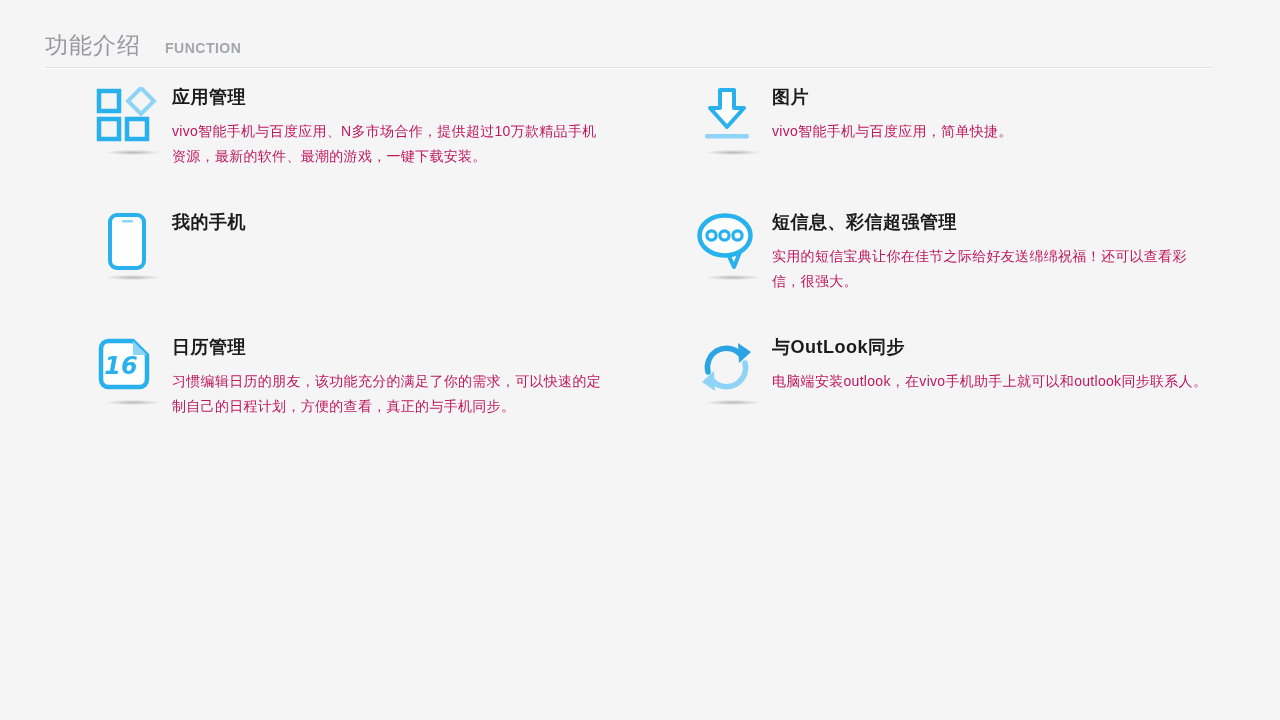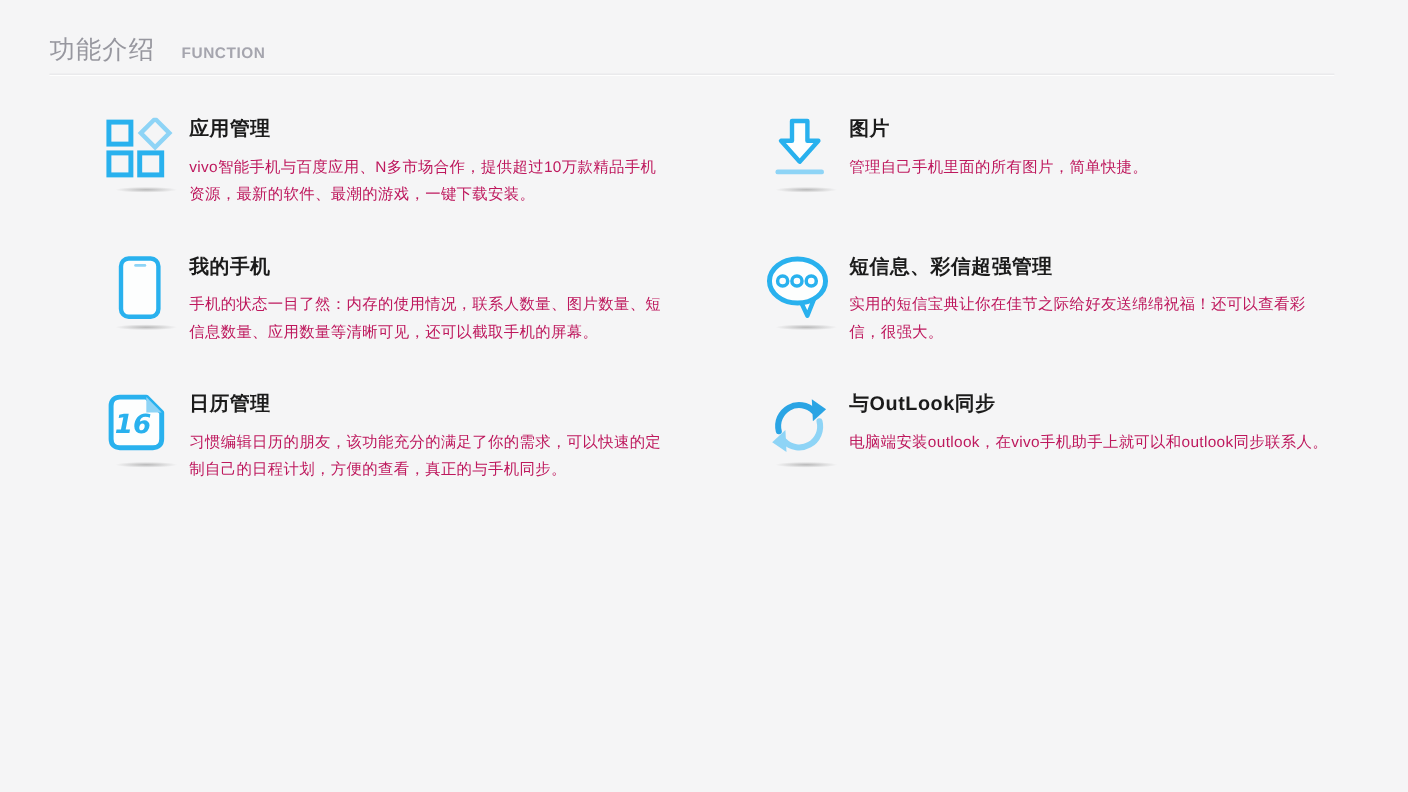--- a/index.html
+++ b/index.html
@@ -14,21 +14,21 @@
     position:absolute;left:45px;top:30px;
     display:flex;align-items:baseline;gap:24px;
   }
   .h-cn{font-size:23px;color:#97979f;letter-spacing:1px;}
   .h-en{font-size:14px;color:#a5a5ae;font-weight:bold;letter-spacing:.5px;}
   .divider{
     position:absolute;left:45px;top:67px;width:1168px;height:0;
     border-top:1px solid #e2e2e4;border-bottom:1px solid #ffffff;
   }
   .columns{
-    position:absolute;left:95px;top:104px;
+    position:absolute;left:95px;top:84px;
     display:flex;
   }
   .col{display:flex;flex-direction:column;width:515px;}
   .col.left{margin-right:85px;}
   .feature{display:flex;height:125px;}
   .icon-box{
     width:77px;flex:0 0 77px;
     display:flex;flex-direction:column;align-items:flex-start;
     padding-top:3px;
   }
@@ -80,21 +80,20 @@
       <span class="icon">
               <svg width="64" height="60" viewBox="0 0 64 60">
     <rect x="15" y="3" width="34" height="53" rx="7" fill="#fdfefe" stroke="#29b1ee" stroke-width="4"></rect>
     <rect x="27" y="8" width="11" height="2.6" rx="1.3" fill="#8ed4f6"></rect>
   </svg>
             </span>
       <span class="icon-shadow"></span>
     </div>
     <div class="text">
       <div class="f-title">我的手机</div>
-      <div class="f-desc">手机的状态一目了然：内存的使用情况，联系人数量、图片数量、短信息数量、应用数量等清晰可见，还可以截取手机的屏幕。</div>
     </div>
   </div>
         <div class="feature">
     <div class="icon-box">
       <span class="icon">
               <svg width="64" height="60" viewBox="0 0 64 60">
     <path d="M14 4 H38 L52 18 V42 C52 47 49 50 44 50 H14 C9 50 6 47 6 42 V12 C6 7 9 4 14 4 Z" fill="#fdfefe" stroke="#29b1ee" stroke-width="4.5" stroke-linejoin="round"></path>
     <polygon points="38,4 52,18 38,18" fill="#8ed4f6"></polygon>
     <text x="26" y="37" text-anchor="middle" font-size="24" font-weight="bold" font-family="'DejaVu Sans',sans-serif" fill="#29b1ee">16</text>
   </svg>
@@ -113,21 +112,21 @@
       <span class="icon">
               <svg width="64" height="60" viewBox="0 0 64 60">
     <path d="M25 3 H39 V21 H49 L32 40 L15 21 H25 Z" fill="#fdfefe" stroke="#29b1ee" stroke-width="4" stroke-linejoin="round"></path>
     <rect x="10" y="47" width="44" height="4.5" rx="2" fill="#8ed4f6"></rect>
   </svg>
             </span>
       <span class="icon-shadow"></span>
     </div>
     <div class="text">
       <div class="f-title">图片</div>
-      <div class="f-desc">管理自己手机里面的所有图片，简单快捷。</div>
+      <div class="f-desc">vivo智能手机与百度应用，简单快捷。</div>
     </div>
   </div>
         <div class="feature">
     <div class="icon-box">
       <span class="icon">
               <svg width="64" height="60" viewBox="0 0 64 60">
     <polygon points="32,40 39,55 47,35" fill="#fdfefe" stroke="#29b1ee" stroke-width="4" stroke-linejoin="round"></polygon>
     <ellipse cx="30" cy="23.5" rx="25.5" ry="20" fill="#fdfefe" stroke="#29b1ee" stroke-width="4.5"></ellipse>
     <circle cx="16.5" cy="23.5" r="4.6" fill="none" stroke="#29b1ee" stroke-width="3.2"></circle>
     <circle cx="29.5" cy="23.5" r="4.6" fill="none" stroke="#29b1ee" stroke-width="3.2"></circle>

